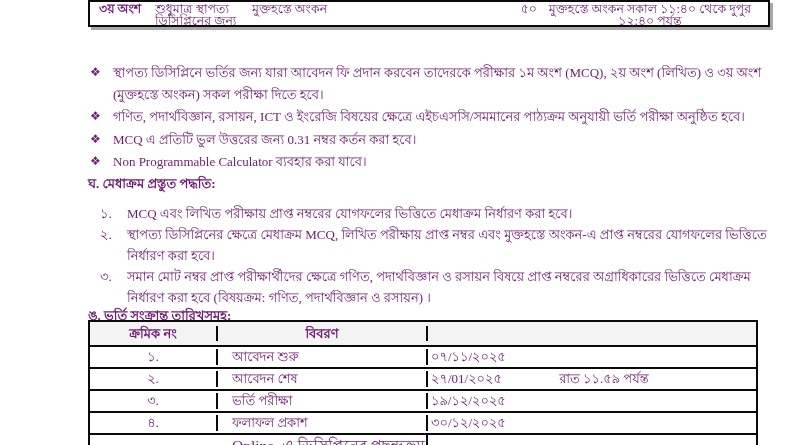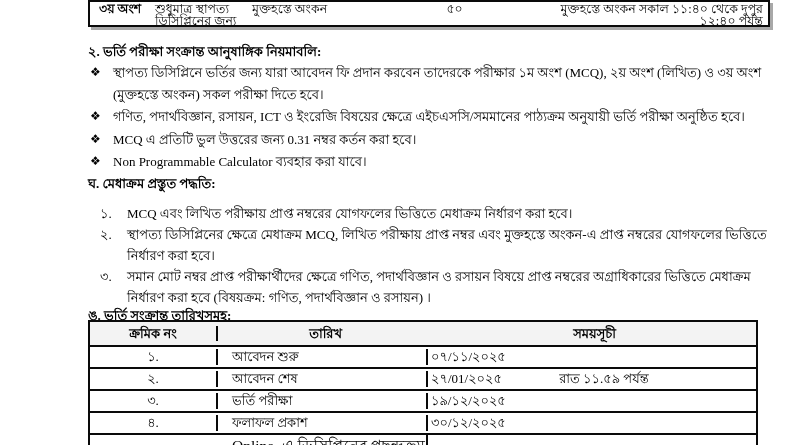--- a/index.html
+++ b/index.html
@@ -1,34 +1,34 @@
 <!DOCTYPE html>
 <html><head>
 <meta charset="utf-8">
 <style>
   html,body { margin:0; padding:0; background:#ffffff; }
   .page {
     position:relative; width:800px; height:445px; overflow:hidden;
-    background:#ffffff; color:#000000;
+    background:#ffffff; color:#701a75;
     font-family:"Liberation Serif","DejaVu Serif",serif;
     font-size:13px; line-height:1.2;
   }
   
   .top-table {
     position:absolute; left:88px; top:0; width:682px; height:27px;
     border:2px solid #0a0a0a; box-sizing:border-box;
     box-shadow:3px 3px 0 #a8a8a8;
     display:flex; align-items:flex-start; background:#fff;
     font-size:12.5px; line-height:12px; padding-top:1px;
   }
   .tt-part  { width:65px; padding-left:9px; font-weight:bold; box-sizing:border-box; }
   .tt-scope { width:97px; }
   .tt-mode  { width:120px; }
-  .tt-marks { width:165px; text-align:center; }
-  .tt-sched { flex:1; text-align:right; padding-right:5px; }
+  .tt-marks { width:165px; text-align:right; }
+  .tt-sched { flex:1; text-align:center; padding-right:5px; }
 
   
   .heading { position:absolute; left:88px; font-weight:bold; white-space:nowrap; }
   .h-rules { top:44px; }
   .h-merit { top:176px; }
   .h-dates { top:308px; }
 
   
   .bullets { position:absolute; left:90px; top:62px; width:700px; }
   .bullet  { position:relative; padding-left:23px; line-height:21.5px; }
@@ -75,21 +75,20 @@
     <div class="tt-part">৩য় অংশ</div>
     <div class="tt-scope">
       <span>শুধুমাত্র স্থাপত্য</span><br>
       <span>ডিসিপ্লিনের জন্য</span>
     </div>
     <div class="tt-mode">মুক্তহস্তে অংকন</div>
     <div class="tt-marks">৫০</div>
     <div class="tt-sched">মুক্তহস্তে অংকন সকাল ১১:৪০ থেকে দুপুর ১২:৪০ পর্যন্ত</div>
   </div>
 
-  <div class="heading h-rules">২. ভর্তি পরীক্ষা সংক্রান্ত আনুষাঙ্গিক নিয়মাবলি:</div>
   <div class="bullets">
     <div class="bullet">
       <span class="bicon">❖</span>
       <span>স্থাপত্য ডিসিপ্লিনে ভর্তির জন্য যারা আবেদন ফি প্রদান করবেন তাদেরকে পরীক্ষার ১ম অংশ (MCQ), ২য় অংশ (লিখিত) ও  ৩য় অংশ (মুক্তহস্তে অংকন) সকল পরীক্ষা দিতে হবে।</span>
     </div>
     <div class="bullet">
       <span class="bicon">❖</span>
       <span>গণিত, পদার্থবিজ্ঞান, রসায়ন, ICT ও ইংরেজি বিষয়ের ক্ষেত্রে এইচএসসি/সমমানের পাঠ্যক্রম অনুযায়ী ভর্তি পরীক্ষা অনুষ্ঠিত হবে।</span>
     </div>
     <div class="bullet">
@@ -116,24 +115,21 @@
       <span class="mnum">৩.</span>
       <span>সমান মোট নম্বর প্রাপ্ত পরীক্ষার্থীদের ক্ষেত্রে গণিত, পদার্থবিজ্ঞান ও রসায়ন বিষয়ে প্রাপ্ত নম্বরের অগ্রাধিকারের ভিত্তিতে মেধাক্রম নির্ধারণ করা হবে (বিষয়ক্রম: গণিত, পদার্থবিজ্ঞান ও রসায়ন)  ।</span>
     </div>
   </div>
 
   <div class="heading h-dates">ঙ. ভর্তি সংক্রান্ত তারিখসমূহ:</div>
 
   <div class="bt">
     <div class="bt-row bt-head">
       <div class="c-serial">ক্রমিক নং</div>
-      <div class="c-dt header-cell">
-        <div class="c-date">তারিখ</div>
-        <div class="c-time">সময়সূচী</div>
-      </div>
+      <div class="c-desc" style="justify-content:center; padding-left:0;">বিবরণ</div>
     </div>
 
     <div class="bt-row">
       <div class="c-serial">১.</div>
       <div class="c-desc">আবেদন শুরু</div>
       <div class="c-dt">
         <div class="c-date">০৭/১১/২০২৫</div>
         <div class="c-time"></div>
       </div>
     </div>

